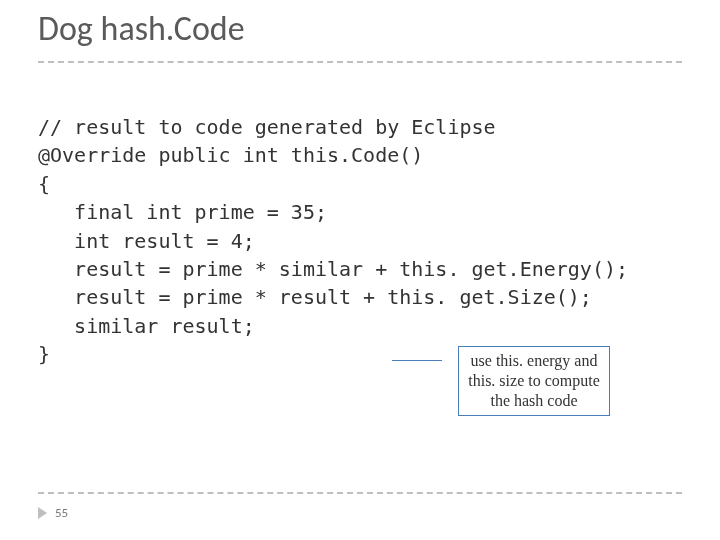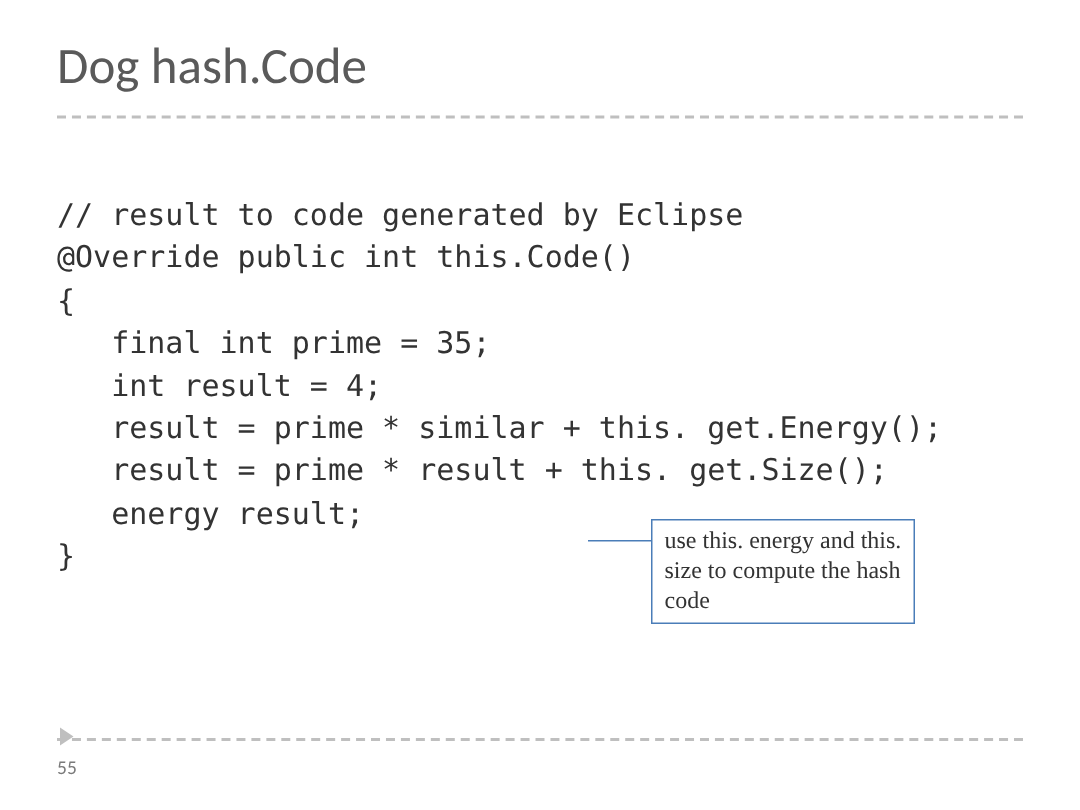--- a/index.html
+++ b/index.html
@@ -8,66 +8,66 @@
     height: 540px;
     background: #fff;
     font-family: Calibri, Arial, sans-serif;
     color: #3f3f3f;
     position: relative;
     overflow: hidden;
   }
   .title {
     font-size: 34px;
     color: #5a5a5a;
-    padding: 24px 0 8px 38px;
+    padding: 8px 0 8px 38px;
     font-weight: 400;
   }
   .divider-top, .divider-bottom {
     margin: 0 38px;
     border-top: 2px dashed #bfbfbf;
   }
   .divider-top { margin-top: 4px; }
   .divider-bottom { position: absolute; bottom: 46px; left: 0; right: 0; }
   .code {
     font-family: Consolas, Menlo, monospace;
     font-size: 20px;
     line-height: 1.42;
     white-space: pre;
     padding: 50px 0 0 38px;
     color: #333;
   }
   .callout {
     position: absolute;
     right: 110px;
     top: 346px;
-    width: 176px;
+    width: 152px;
     padding: 4px 8px;
     border: 1.5px solid #4a7db8;
     font-family: "Times New Roman", Times, serif;
     font-size: 16px;
     line-height: 1.25;
     color: #333;
     background: #fff;
+    text-align: center;
   }
   .callout-connector {
     position: absolute;
     right: 278px;
     top: 360px;
     width: 50px;
     height: 0;
     border-top: 1.5px solid #4a7db8;
   }
   .footer {
     position: absolute;
     bottom: 20px;
     left: 38px;
     display: flex;
     align-items: center;
     gap: 8px;
-    flex-direction: column;
   }
   .footer-arrow {
     width: 0; height: 0;
     border-top: 6px solid transparent;
     border-bottom: 6px solid transparent;
     border-left: 9px solid #bfbfbf;
   }
   .footer-num {
     font-size: 13px;
     color: #7a7a7a;
@@ -79,21 +79,21 @@
 <div class="title">Dog hash.Code</div>
 <div class="divider-top"></div>
 
 <div class="code"><span>// result to code generated by Eclipse</span>
 <span>@Override public int this.Code()</span>
 <span>{</span>
 <span>   final int prime = 35;</span>
 <span>   int result = 4;</span>
 <span>   result = prime * similar + this. get.Energy();</span>
 <span>   result = prime * result + this. get.Size();</span>
-<span>   energy result;</span>
+<span>   similar result;</span>
 <span>}</span></div>
 
 <div class="callout-connector"></div>
 <div class="callout">use this. energy and this. size to compute the hash code</div>
 
 <div class="divider-bottom"></div>
 
 <div class="footer">
   <div class="footer-arrow"></div>
   <div class="footer-num">55</div>

